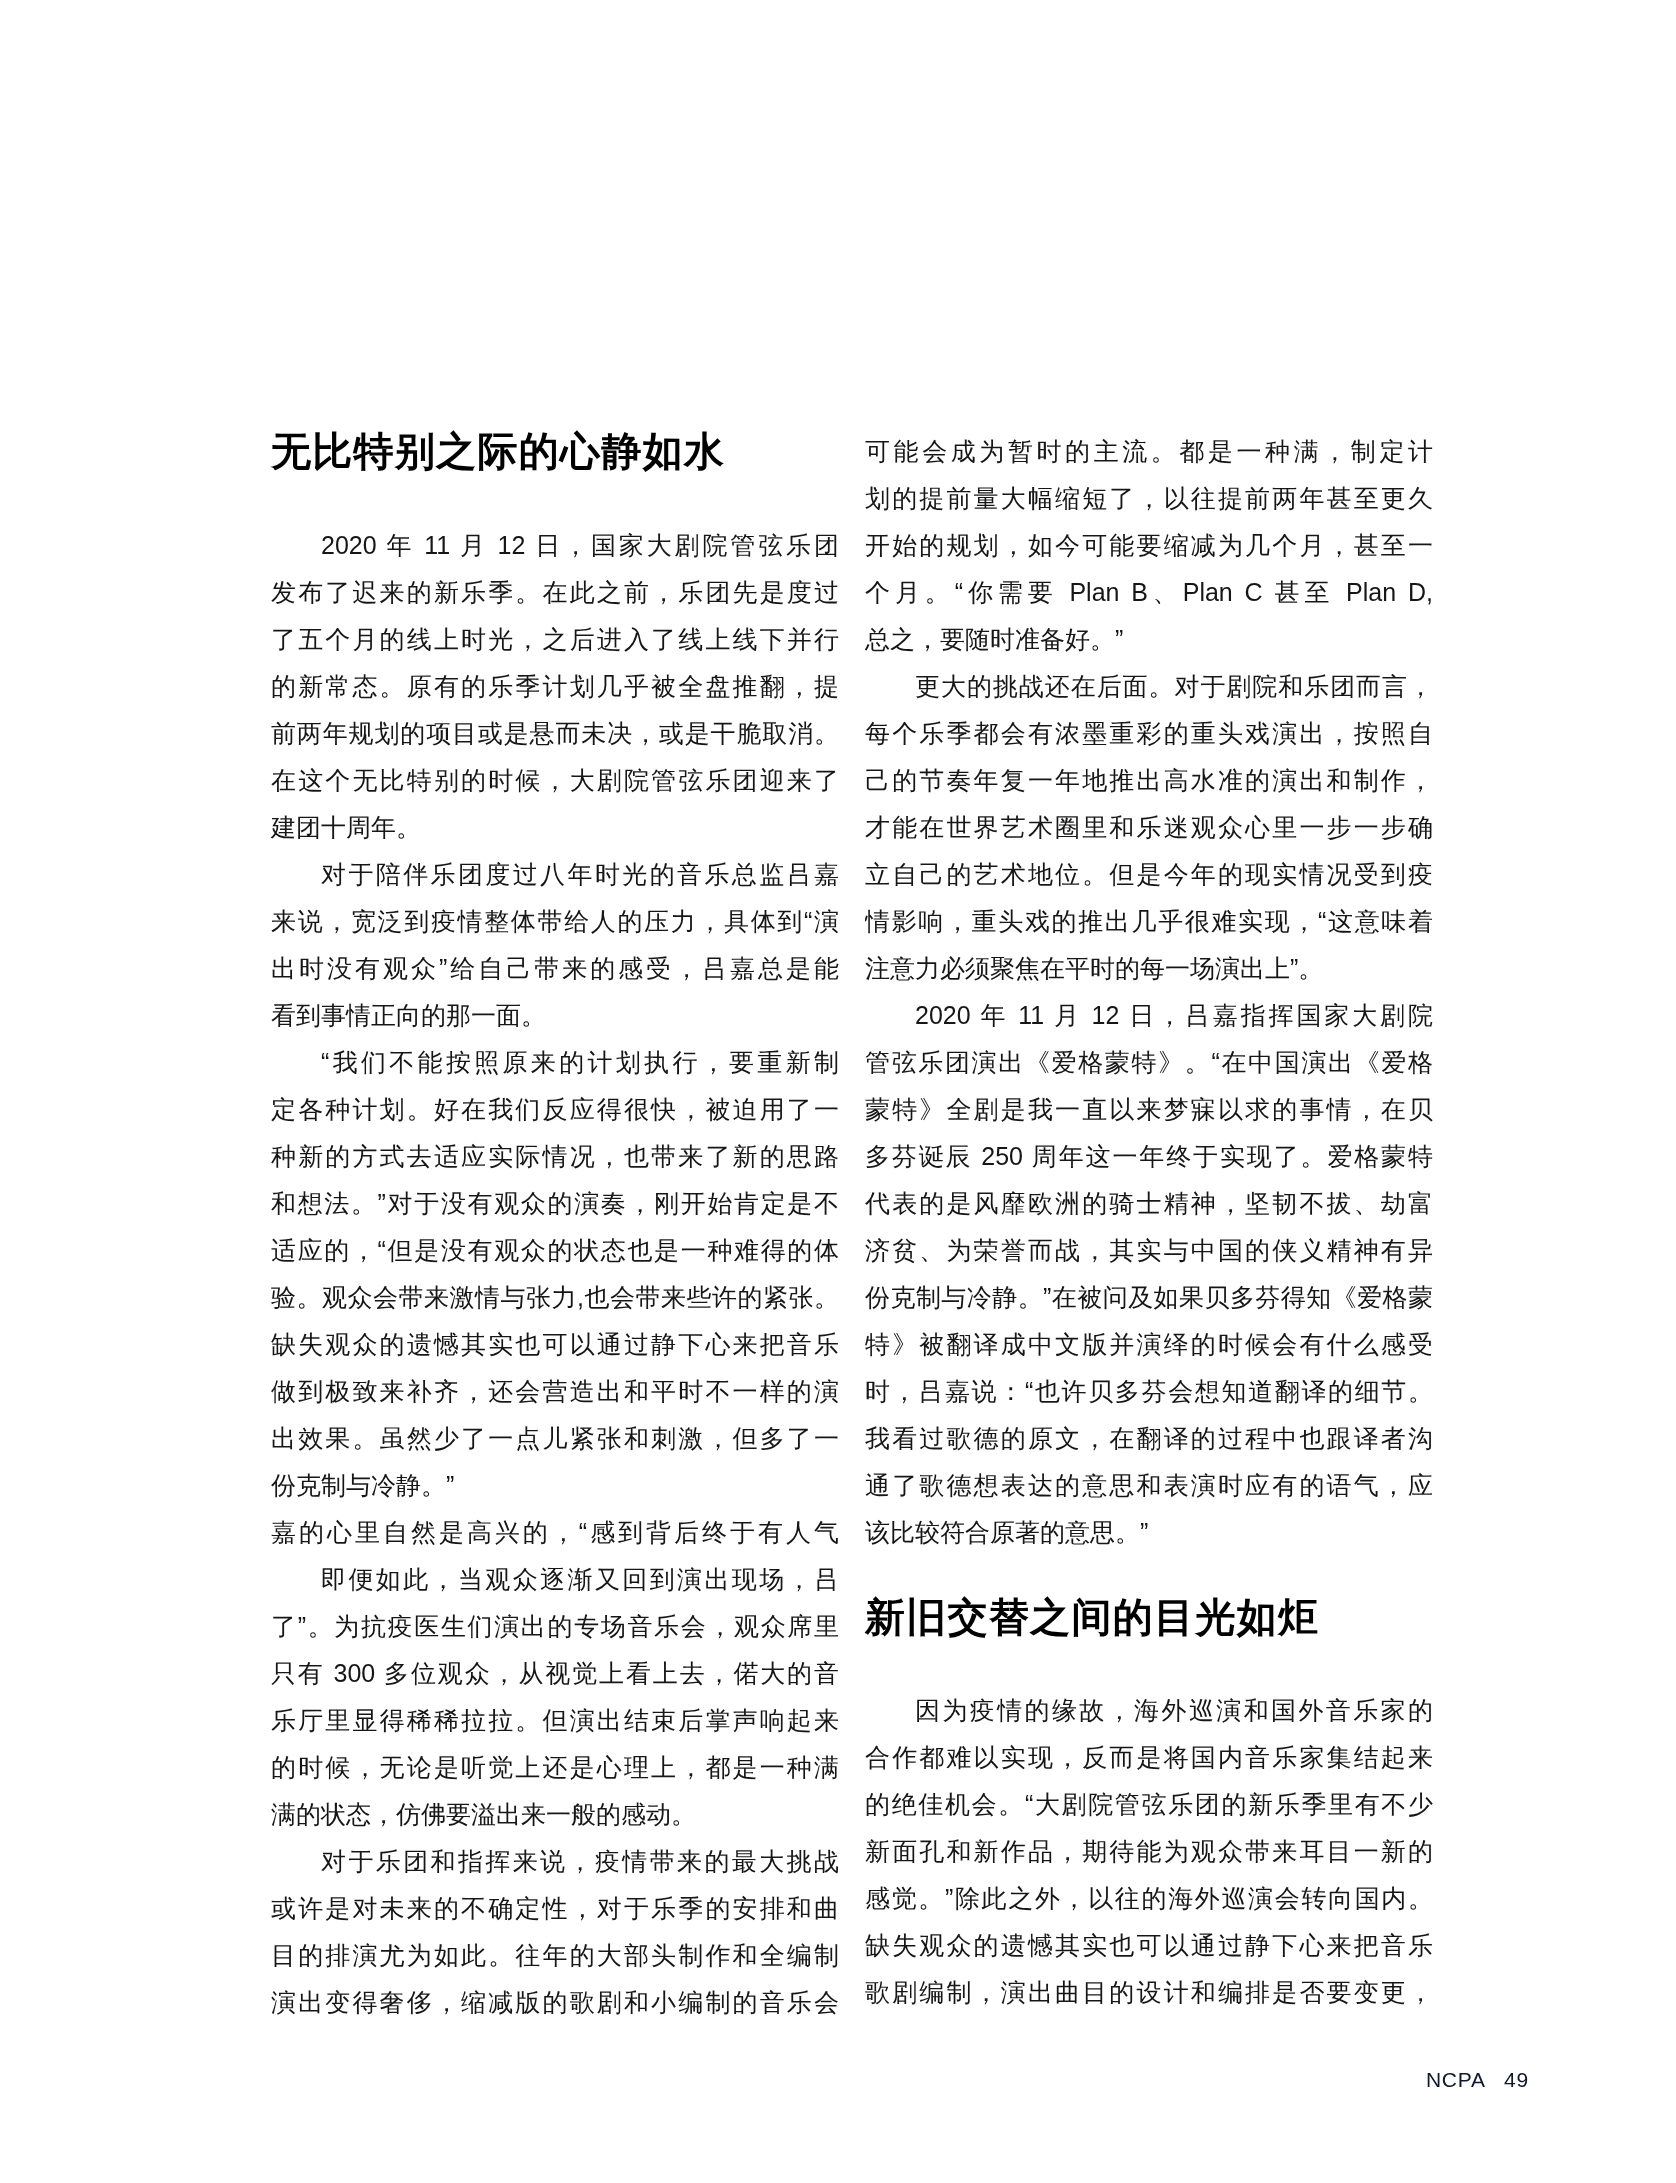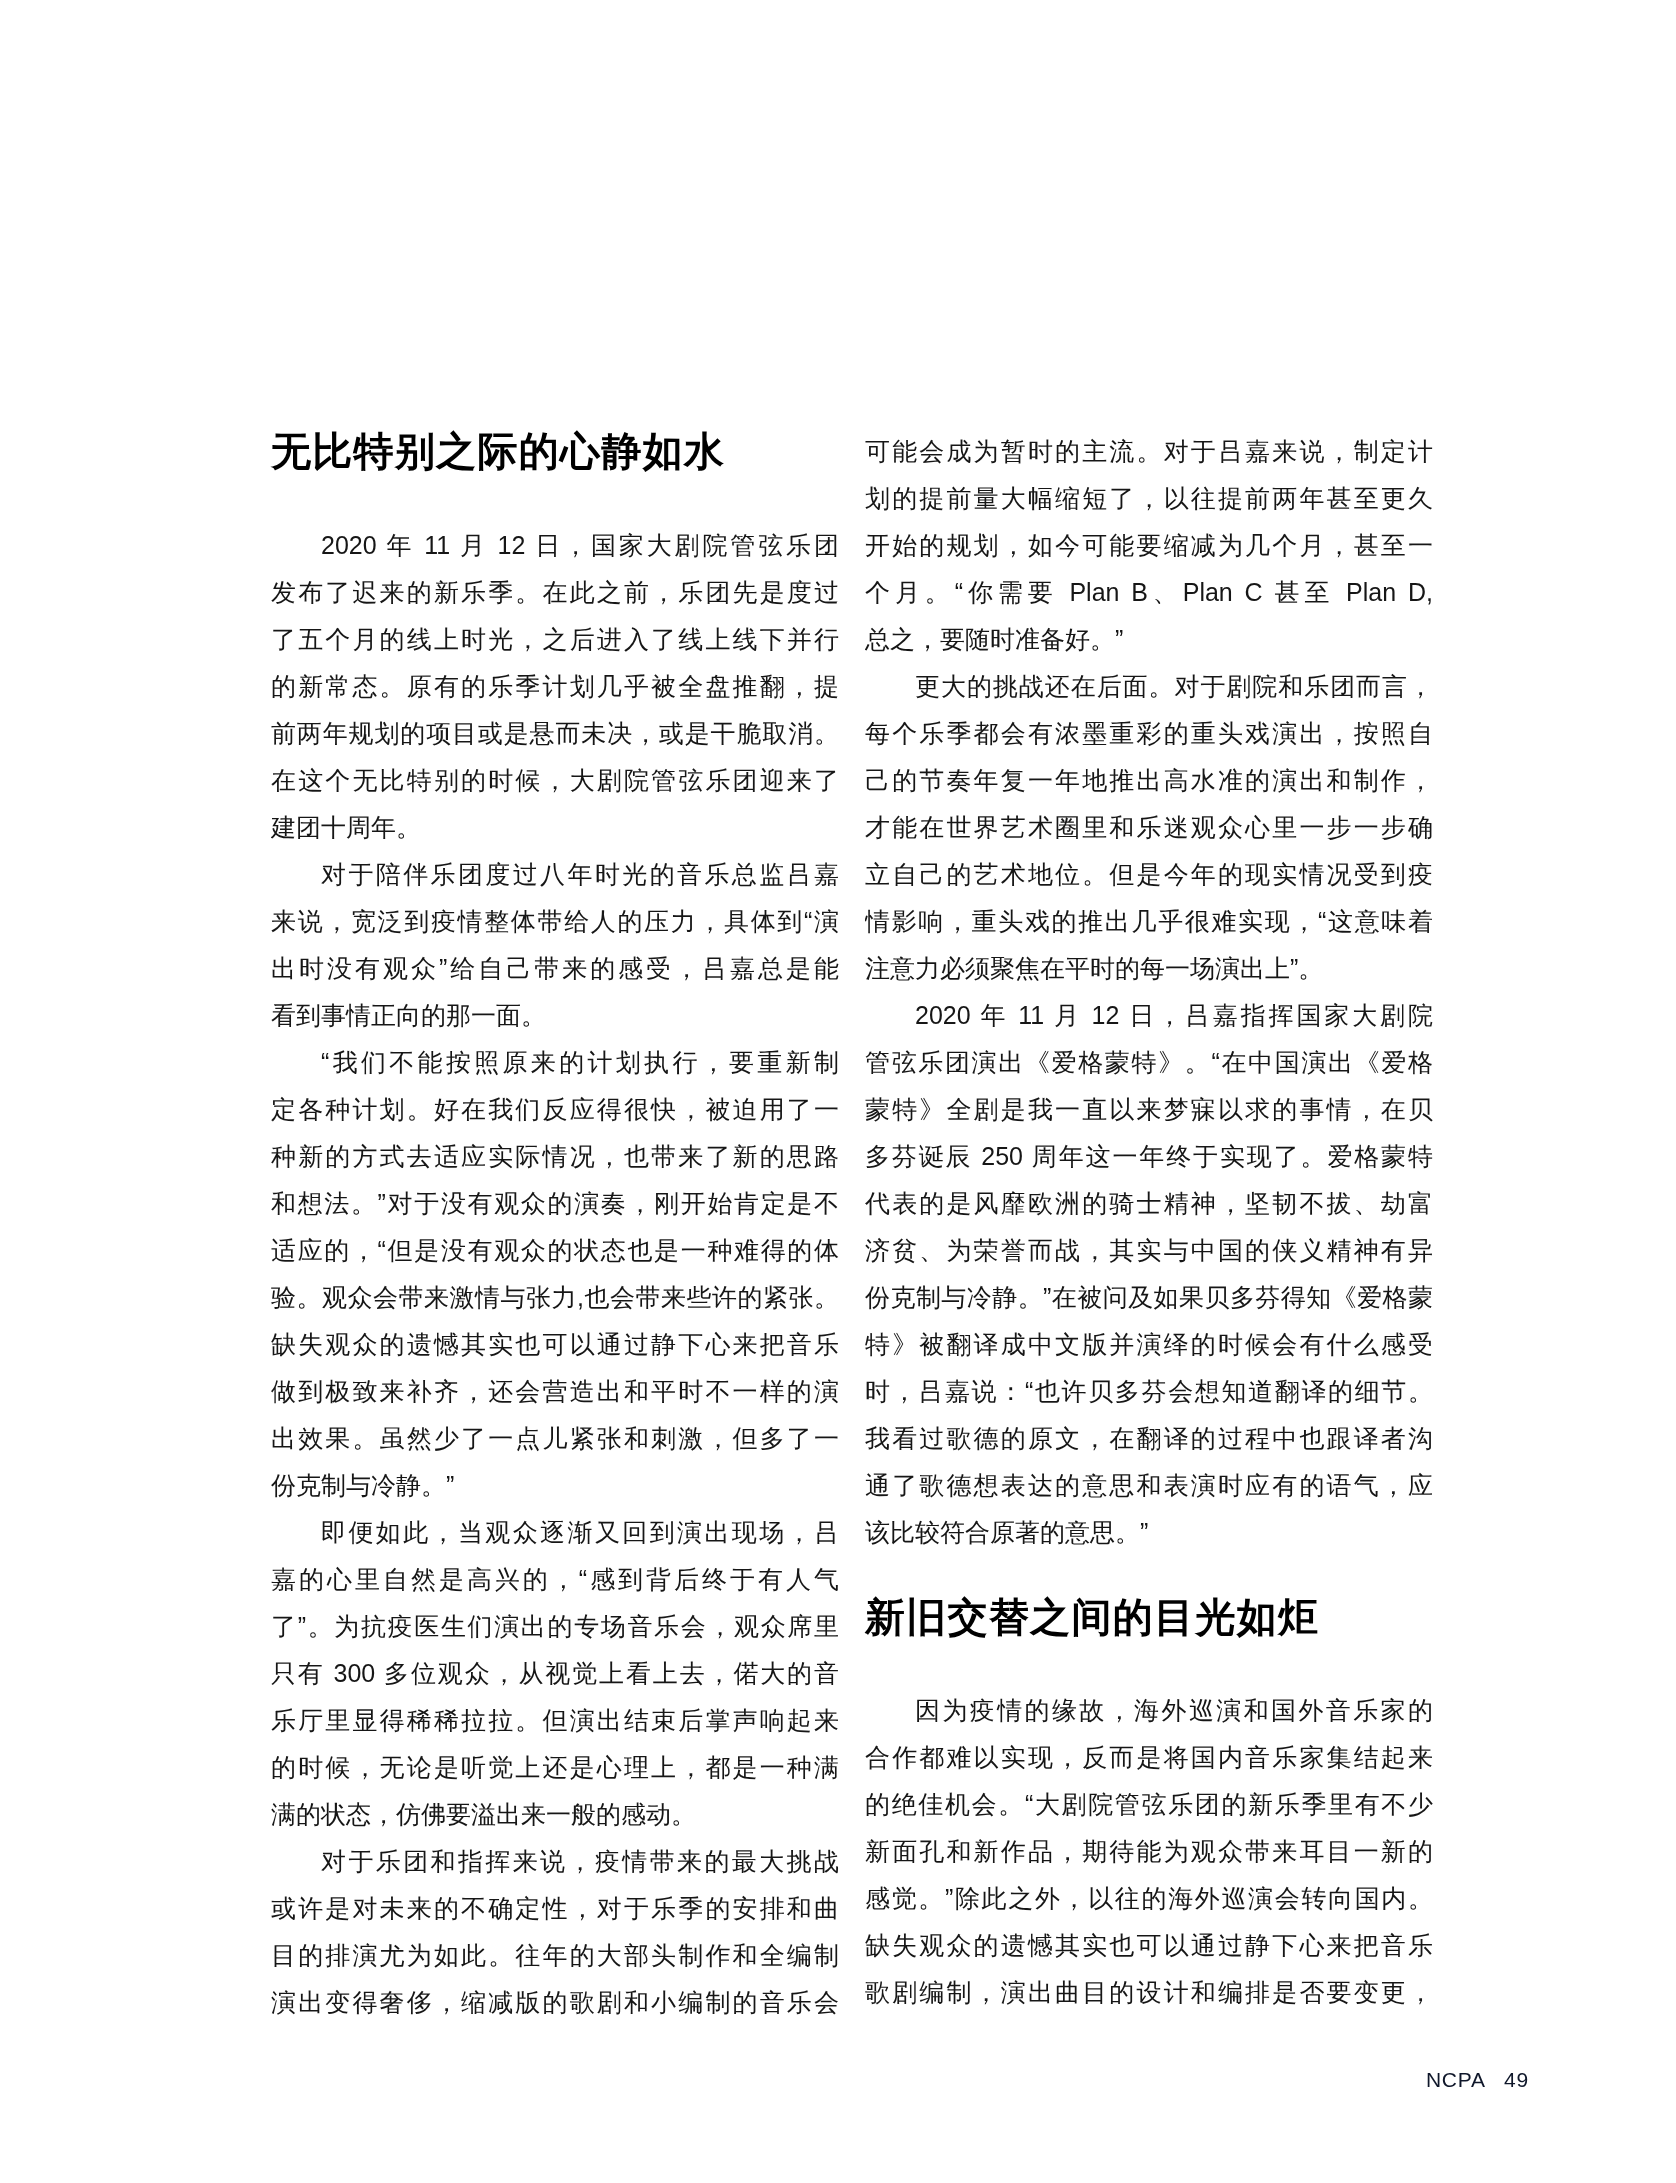--- a/index.html
+++ b/index.html
@@ -79,34 +79,34 @@
     <div class="line indent">“我们不能按照原来的计划执行，要重新制</div>
     <div class="line">定各种计划。好在我们反应得很快，被迫用了一</div>
     <div class="line">种新的方式去适应实际情况，也带来了新的思路</div>
     <div class="line">和想法。”对于没有观众的演奏，刚开始肯定是不</div>
     <div class="line">适应的，“但是没有观众的状态也是一种难得的体</div>
     <div class="line">验。观众会带来激情与张力,也会带来些许的紧张。</div>
     <div class="line">缺失观众的遗憾其实也可以通过静下心来把音乐</div>
     <div class="line">做到极致来补齐，还会营造出和平时不一样的演</div>
     <div class="line">出效果。虽然少了一点儿紧张和刺激，但多了一</div>
     <div class="line last">份克制与冷静。”</div>
+    <div class="line">嘉的心里自然是高兴的，“感到背后终于有人气</div>
     <div class="line indent">即便如此，当观众逐渐又回到演出现场，吕</div>
-    <div class="line">嘉的心里自然是高兴的，“感到背后终于有人气</div>
     <div class="line">了”。为抗疫医生们演出的专场音乐会，观众席里</div>
     <div class="line">只有 300 多位观众，从视觉上看上去，偌大的音</div>
     <div class="line">乐厅里显得稀稀拉拉。但演出结束后掌声响起来</div>
     <div class="line">的时候，无论是听觉上还是心理上，都是一种满</div>
     <div class="line last">满的状态，仿佛要溢出来一般的感动。</div>
     <div class="line indent">对于乐团和指挥来说，疫情带来的最大挑战</div>
     <div class="line">或许是对未来的不确定性，对于乐季的安排和曲</div>
     <div class="line">目的排演尤为如此。往年的大部头制作和全编制</div>
     <div class="line">演出变得奢侈，缩减版的歌剧和小编制的音乐会</div>
   </div>
 <div id="col-right" class="column">
-    <div class="line">可能会成为暂时的主流。对于吕嘉来说，制定计</div>
+    <div class="line">可能会成为暂时的主流。都是一种满，制定计</div>
     <div class="line">划的提前量大幅缩短了，以往提前两年甚至更久</div>
     <div class="line">开始的规划，如今可能要缩减为几个月，甚至一</div>
     <div class="line">个月。“你需要 Plan B、Plan C 甚至 Plan D,</div>
     <div class="line last">总之，要随时准备好。”</div>
     <div class="line indent">更大的挑战还在后面。对于剧院和乐团而言，</div>
     <div class="line">每个乐季都会有浓墨重彩的重头戏演出，按照自</div>
     <div class="line">己的节奏年复一年地推出高水准的演出和制作，</div>
     <div class="line">才能在世界艺术圈里和乐迷观众心里一步一步确</div>
     <div class="line">立自己的艺术地位。但是今年的现实情况受到疫</div>
     <div class="line">情影响，重头戏的推出几乎很难实现，“这意味着</div>

